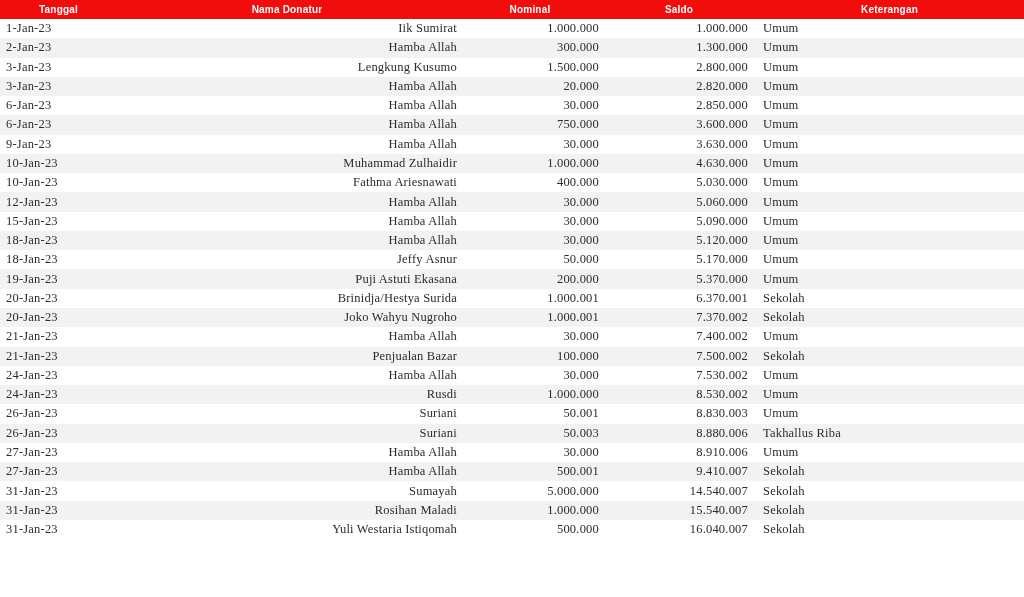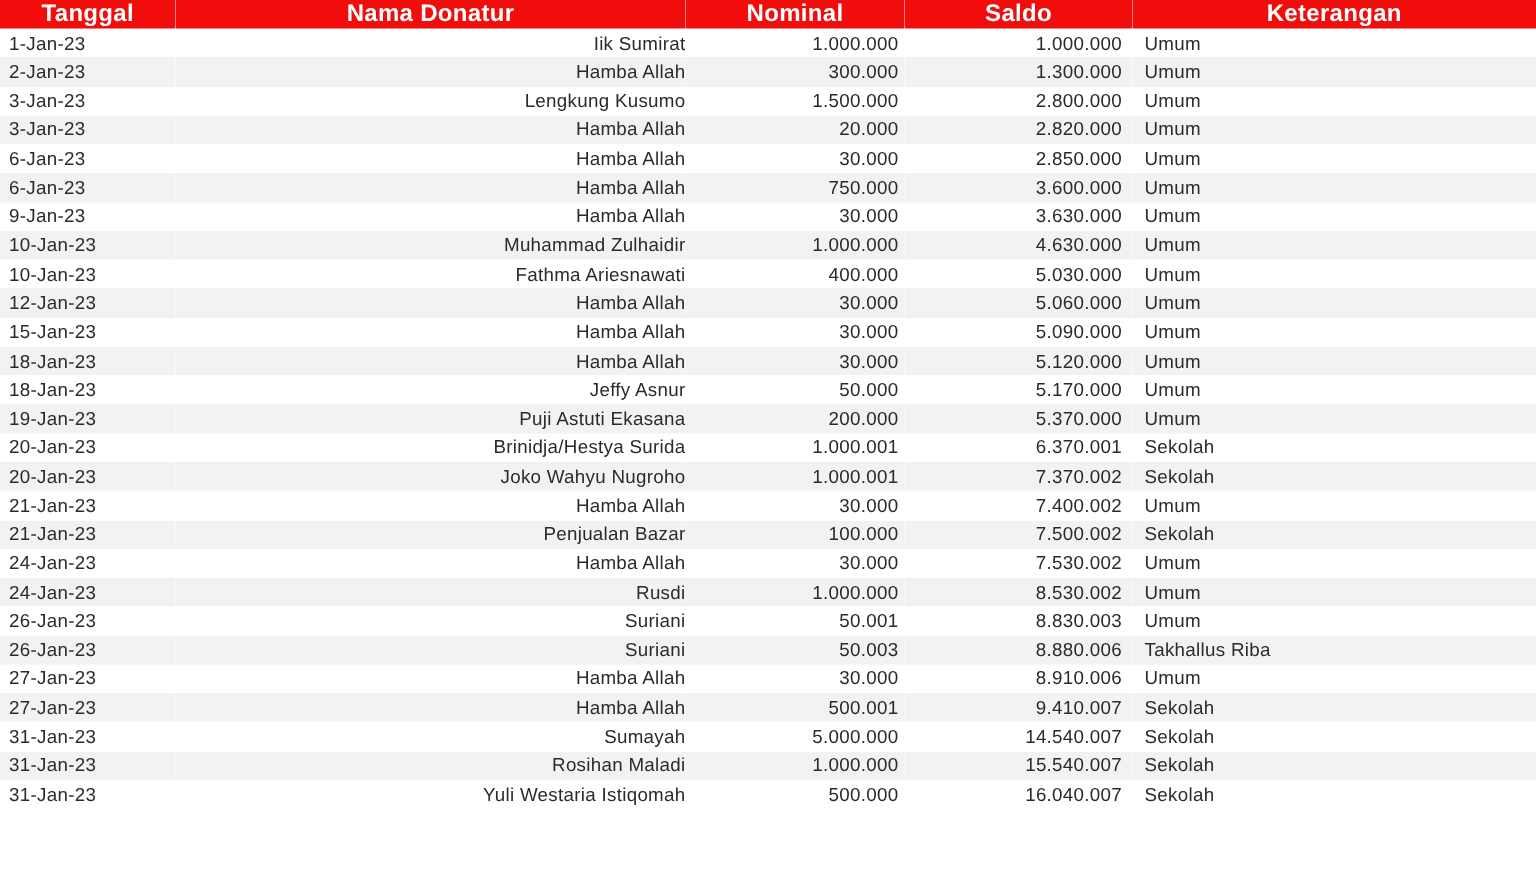--- a/index.html
+++ b/index.html
@@ -18,30 +18,30 @@
     font-family: "Liberation Sans", sans-serif;
   }
   table.ledger {
     width: 1024px;
     border-collapse: collapse;
     table-layout: fixed;
   }
   thead th {
     background: var(--header-bg);
     color: var(--header-text);
-    font-size: 16px;
+    font-size: 10px;
     font-weight: bold;
     height: 19px;
     padding: 0;
     text-align: center;
     letter-spacing: 0.2px;
     white-space: nowrap;
     overflow: hidden;
   }
-  tbody tr { background: var(--row-bg); }
+  tbody tr { background: var(--row-bg); font-family: Liberation Serif, serif; }
   tbody tr:nth-child(even) { background: var(--row-alt-bg); }
   tbody td {
     font-size: 12.5px;
     color: var(--text);
     height: 19.27px;
     padding: 0;
     letter-spacing: 0.2px;
     white-space: nowrap;
     overflow: hidden;
     vertical-align: middle;

